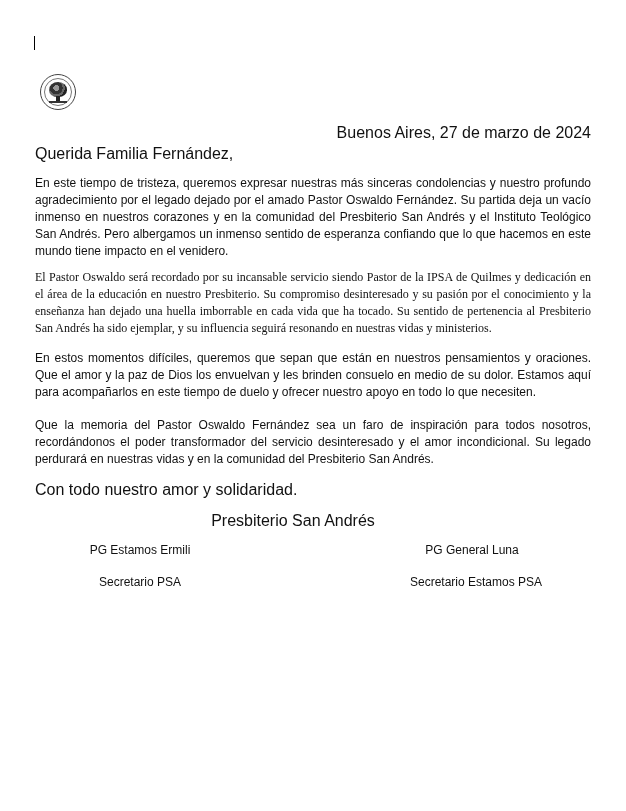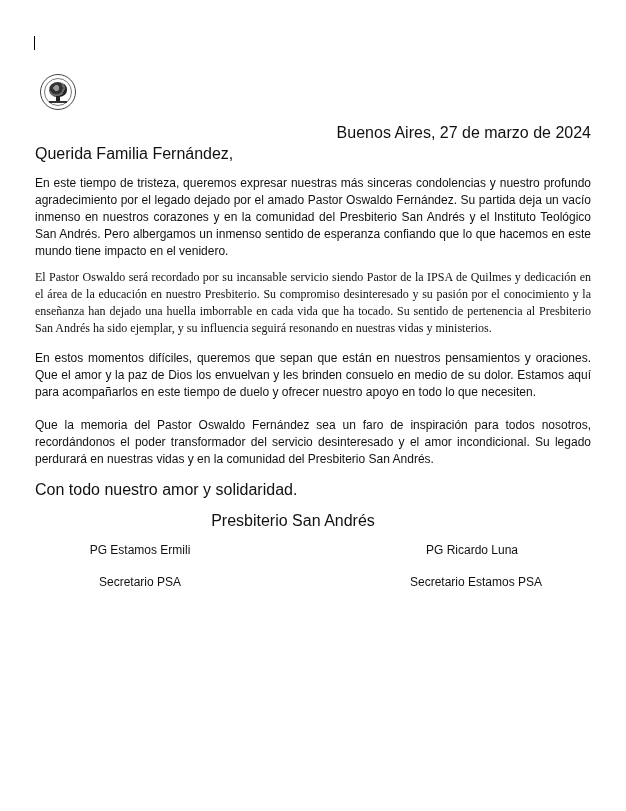--- a/index.html
+++ b/index.html
@@ -146,14 +146,14 @@
 <p class="body-text p2">El Pastor Oswaldo será recordado por su incansable servicio siendo Pastor de la IPSA de Quilmes y dedicación en el área de la educación en nuestro Presbiterio. Su compromiso desinteresado y su pasión por el conocimiento y la enseñanza han dejado una huella imborrable en cada vida que ha tocado. Su sentido de pertenencia al Presbiterio San Andrés ha sido ejemplar, y su influencia seguirá resonando en nuestras vidas y ministerios.</p>
 <p class="body-text p3">En estos momentos difíciles, queremos que sepan que están en nuestros pensamientos y oraciones. Que el amor y la paz de Dios los envuelvan y les brinden consuelo en medio de su dolor. Estamos aquí para acompañarlos en este tiempo de duelo y ofrecer nuestro apoyo en todo lo que necesiten.</p>
 <p class="body-text p4">Que la memoria del Pastor Oswaldo Fernández sea un faro de inspiración para todos nosotros, recordándonos el poder transformador del servicio desinteresado y el amor incondicional. Su legado perdurará en nuestras vidas y en la comunidad del Presbiterio San Andrés.</p>
 
 <div class="closing">Con todo nuestro amor y solidaridad.</div>
 
 <div class="sig-org">Presbiterio San Andrés</div>
 
 <div class="sig sig-left-name">PG Estamos Ermili</div>
 <div class="sig sig-left-role">Secretario PSA</div>
-<div class="sig sig-right-name">PG Ricardo Luna</div>
+<div class="sig sig-right-name">PG General Luna</div>
 <div class="sig sig-right-role">Secretario Estamos PSA</div>
 
 </body></html>

